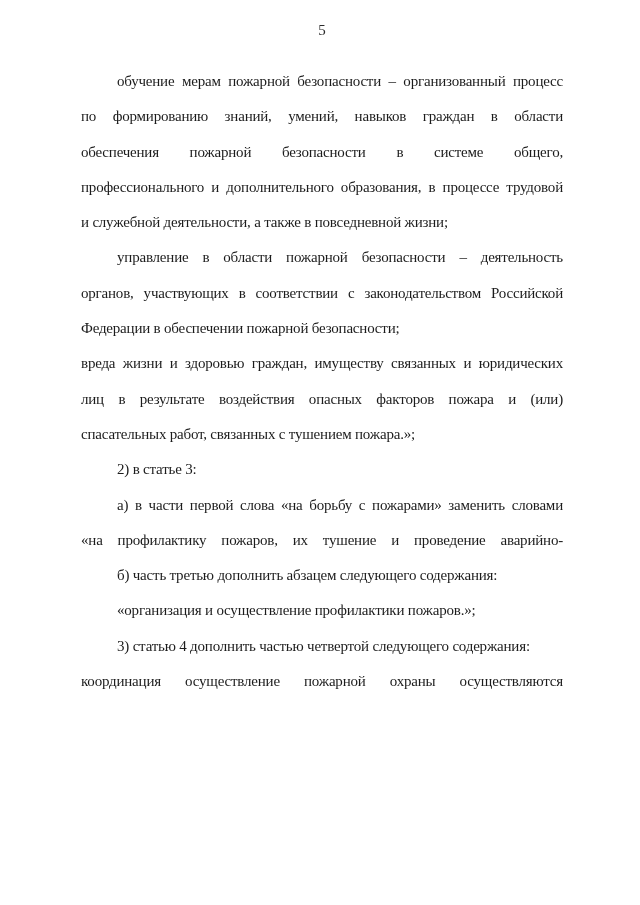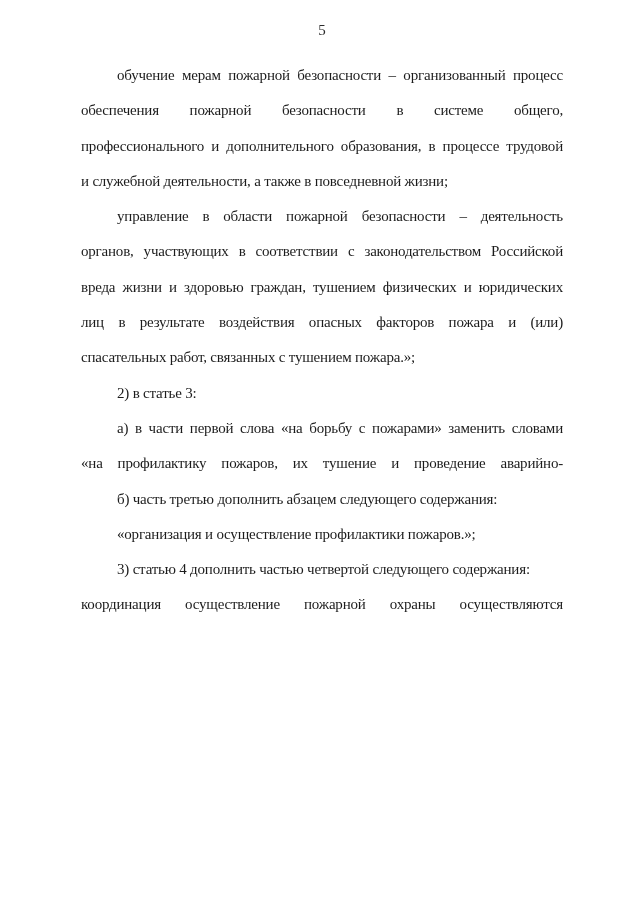--- a/index.html
+++ b/index.html
@@ -20,21 +20,21 @@
     position: absolute;
     top: 22px;
     left: 81px;
     width: 482px;
     text-align: center;
     font-size: 15px;
     color: #2a2a2a;
   }
   .document-body {
     position: absolute;
-    top: 58px;
+    top: 64px;
     left: 81px;
     width: 482px;
     font-size: 15px;
     letter-spacing: -0.2px;
     line-height: 35.3px;
   }
   .paragraph {
     margin: 0;
     padding: 0;
   }
@@ -52,30 +52,32 @@
   }
 </style>
 </head>
 <body>
 
 <div class="page">
   <div class="page-number">5</div>
   <div class="document-body">
       <div class="paragraph">
         <div class="line first">обучение мерам пожарной безопасности – организованный процесс</div>
+        <div class="line">по формированию знаний, умений, навыков граждан в области</div>
         <div class="line">обеспечения пожарной безопасности в системе общего,</div>
         <div class="line">профессионального и дополнительного образования, в процессе трудовой</div>
         <div class="line last">и служебной деятельности, а также в повседневной жизни;</div>
       </div>
       <div class="paragraph">
         <div class="line first">управление в области пожарной безопасности – деятельность</div>
         <div class="line">органов, участвующих в соответствии с законодательством Российской</div>
+        <div class="line last">Федерации в обеспечении пожарной безопасности;</div>
       </div>
       <div class="paragraph">
-        <div class="line">вреда жизни и здоровью граждан, тушением физических и юридических</div>
+        <div class="line">вреда жизни и здоровью граждан, имуществу связанных и юридических</div>
         <div class="line">лиц в результате воздействия опасных факторов пожара и (или)</div>
         <div class="line last">спасательных работ, связанных с тушением пожара.»;</div>
       </div>
       <div class="paragraph">
         <div class="line first last">2) в статье 3:</div>
       </div>
       <div class="paragraph">
         <div class="line first">а) в части первой слова «на борьбу с пожарами» заменить словами</div>
         <div class="line">«на профилактику пожаров, их тушение и проведение аварийно-</div>
       </div>

